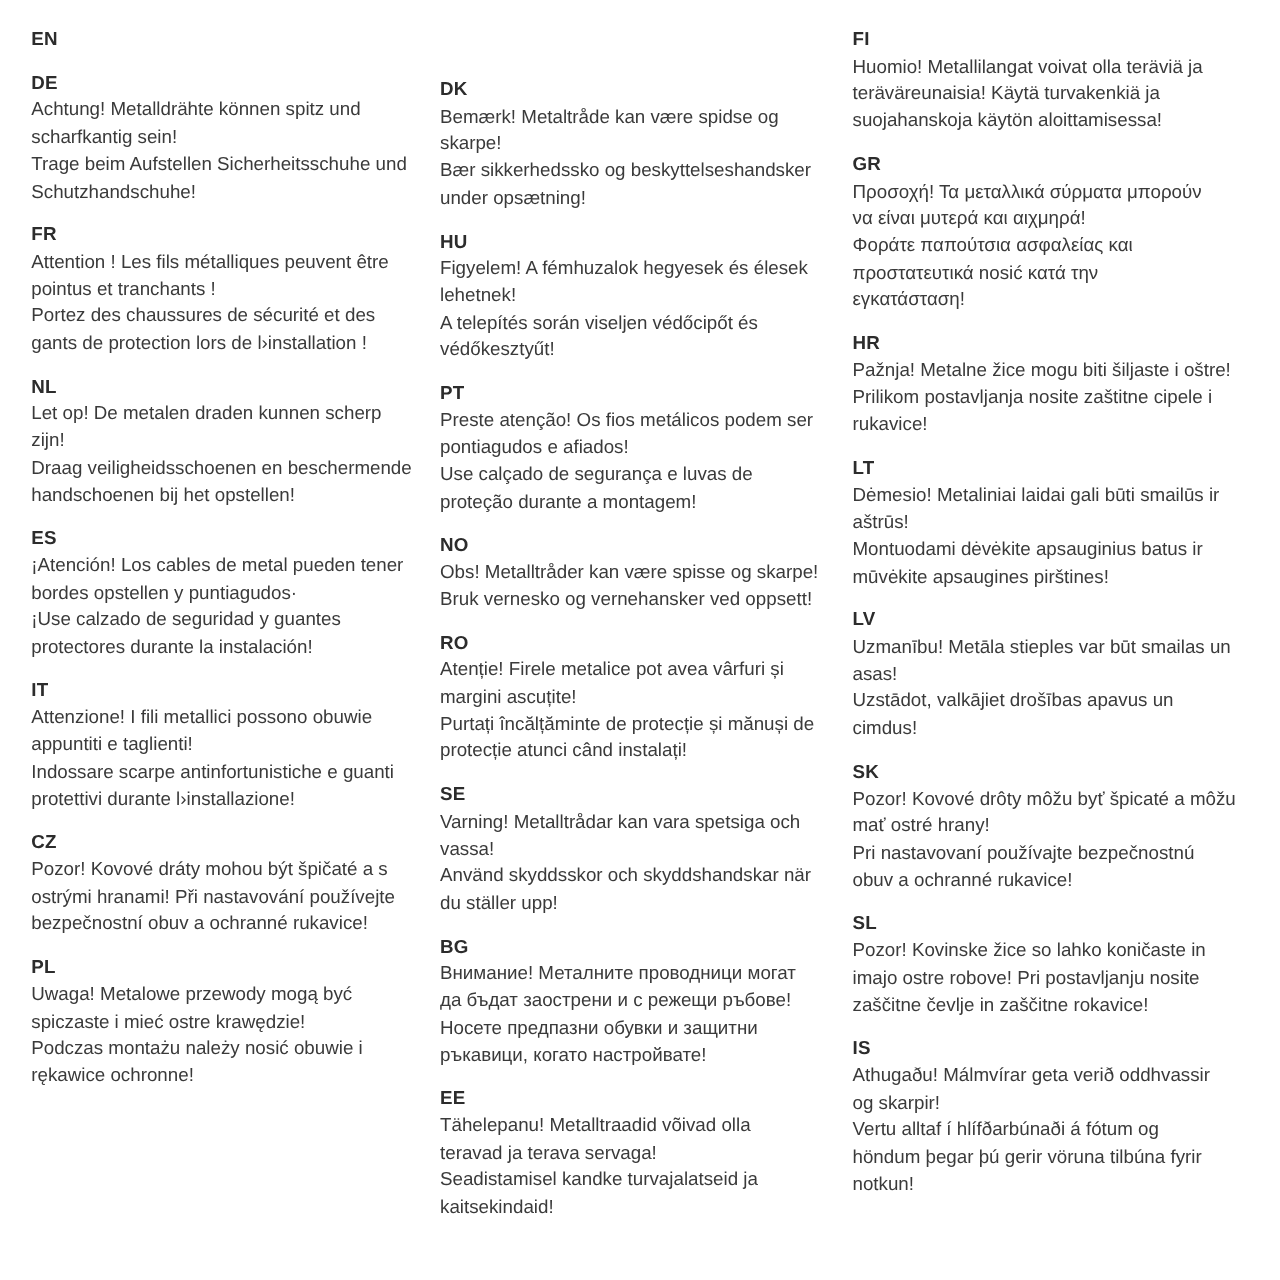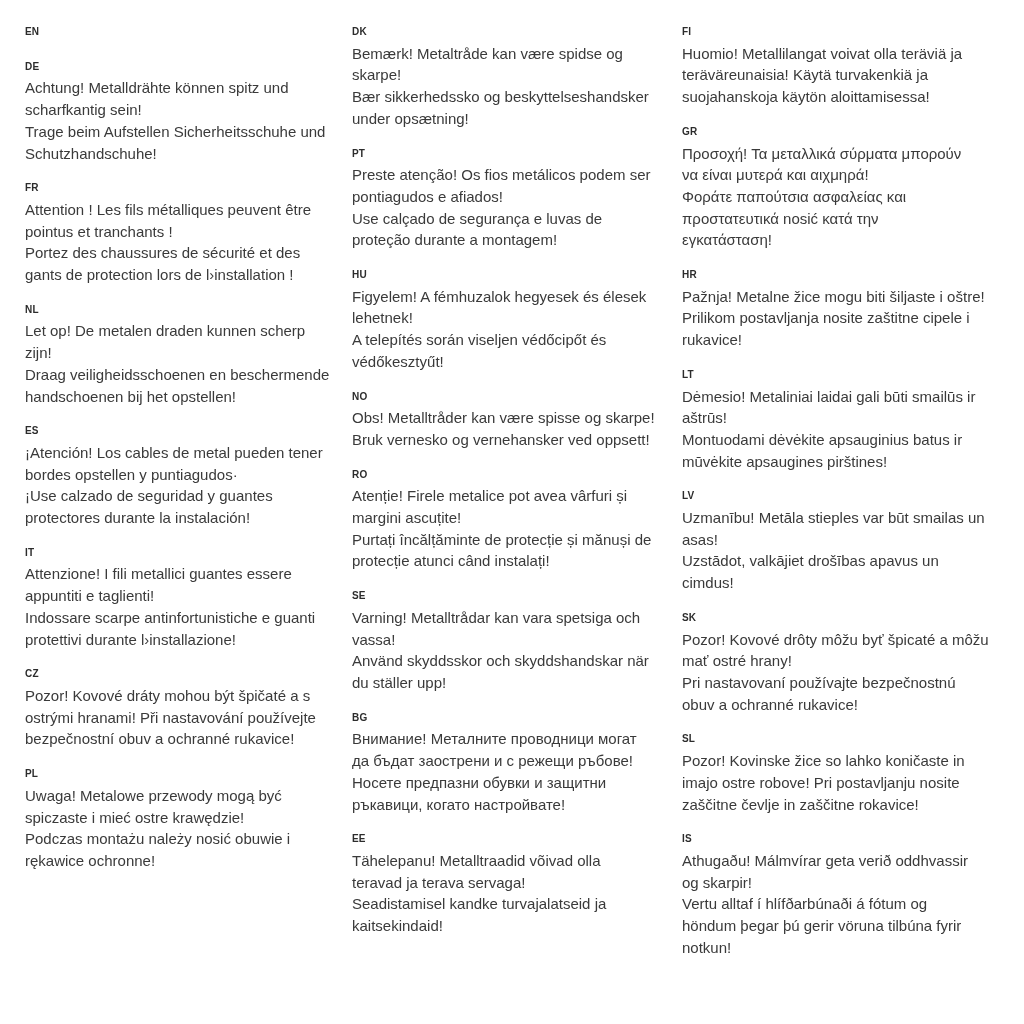--- a/index.html
+++ b/index.html
@@ -14,25 +14,25 @@
     font-family: "Liberation Sans", sans-serif;
     color: #3a3a3a;
   }
   .doc {
     display: flex;
     padding: 21px 0 0 25px;
     box-sizing: border-box;
   }
   .col { flex: 0 0 auto; }
   .col-1 { width: 327px; }
-  .col-2 { width: 330px; }
+  .col-2 { width: 330px; margin-top: 40px; }
   .col-3 { width: 320px; }
   .block { margin: 0 0 13px 0; }
   .code {
-    font-size: 10px;
+    font-size: 15px;
     font-weight: bold;
     color: #2c2c2c;
     margin: 0;
     line-height: 21.7px;
     letter-spacing: 0.2px;
   }
   .text {
     font-size: 15px;
     margin: 0;
     line-height: 21.7px;
@@ -71,21 +71,21 @@
     </section>
     <section class="block">
       <h2 class="code">ES</h2>
       <p class="text">¡Atención! Los cables de metal pueden tener
 bordes opstellen y puntiagudos·
 ¡Use calzado de seguridad y guantes
 protectores durante la instalación!</p>
     </section>
     <section class="block">
       <h2 class="code">IT</h2>
-      <p class="text">Attenzione! I fili metallici guantes essere
+      <p class="text">Attenzione! I fili metallici possono obuwie
 appuntiti e taglienti!
 Indossare scarpe antinfortunistiche e guanti
 protettivi durante l›installazione!</p>
     </section>
     <section class="block">
       <h2 class="code">CZ</h2>
       <p class="text">Pozor! Kovové dráty mohou být špičaté a s
 ostrými hranami! Při nastavování používejte
 bezpečnostní obuv a ochranné rukavice!</p>
     </section>
@@ -100,32 +100,32 @@
 
   <div class="col col-2">
     <section class="block">
       <h2 class="code">DK</h2>
       <p class="text">Bemærk! Metaltråde kan være spidse og
 skarpe!
 Bær sikkerhedssko og beskyttelseshandsker
 under opsætning!</p>
     </section>
     <section class="block">
+      <h2 class="code">HU</h2>
+      <p class="text">Figyelem! A fémhuzalok hegyesek és élesek
+lehetnek!
+A telepítés során viseljen védőcipőt és
+védőkesztyűt!</p>
+    </section>
+    <section class="block">
       <h2 class="code">PT</h2>
       <p class="text">Preste atenção! Os fios metálicos podem ser
 pontiagudos e afiados!
 Use calçado de segurança e luvas de
 proteção durante a montagem!</p>
-    </section>
-    <section class="block">
-      <h2 class="code">HU</h2>
-      <p class="text">Figyelem! A fémhuzalok hegyesek és élesek
-lehetnek!
-A telepítés során viseljen védőcipőt és
-védőkesztyűt!</p>
     </section>
     <section class="block">
       <h2 class="code">NO</h2>
       <p class="text">Obs! Metalltråder kan være spisse og skarpe!
 Bruk vernesko og vernehansker ved oppsett!</p>
     </section>
     <section class="block">
       <h2 class="code">RO</h2>
       <p class="text">Atenție! Firele metalice pot avea vârfuri și
 margini ascuțite!

